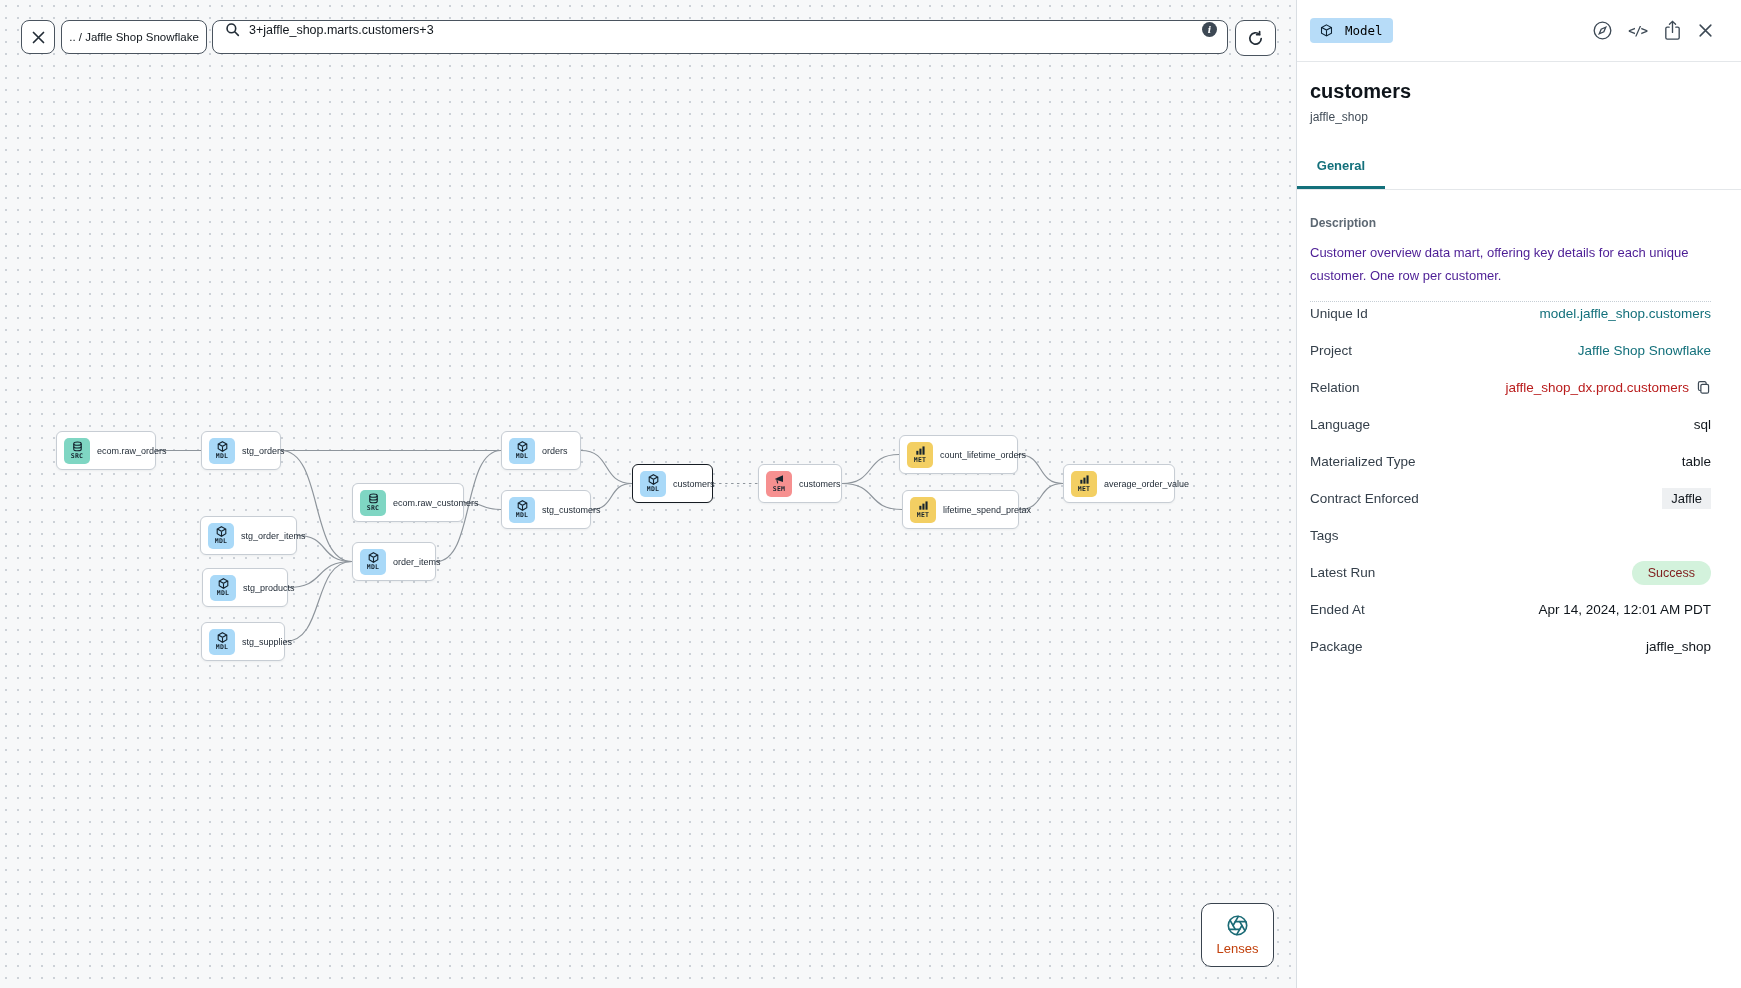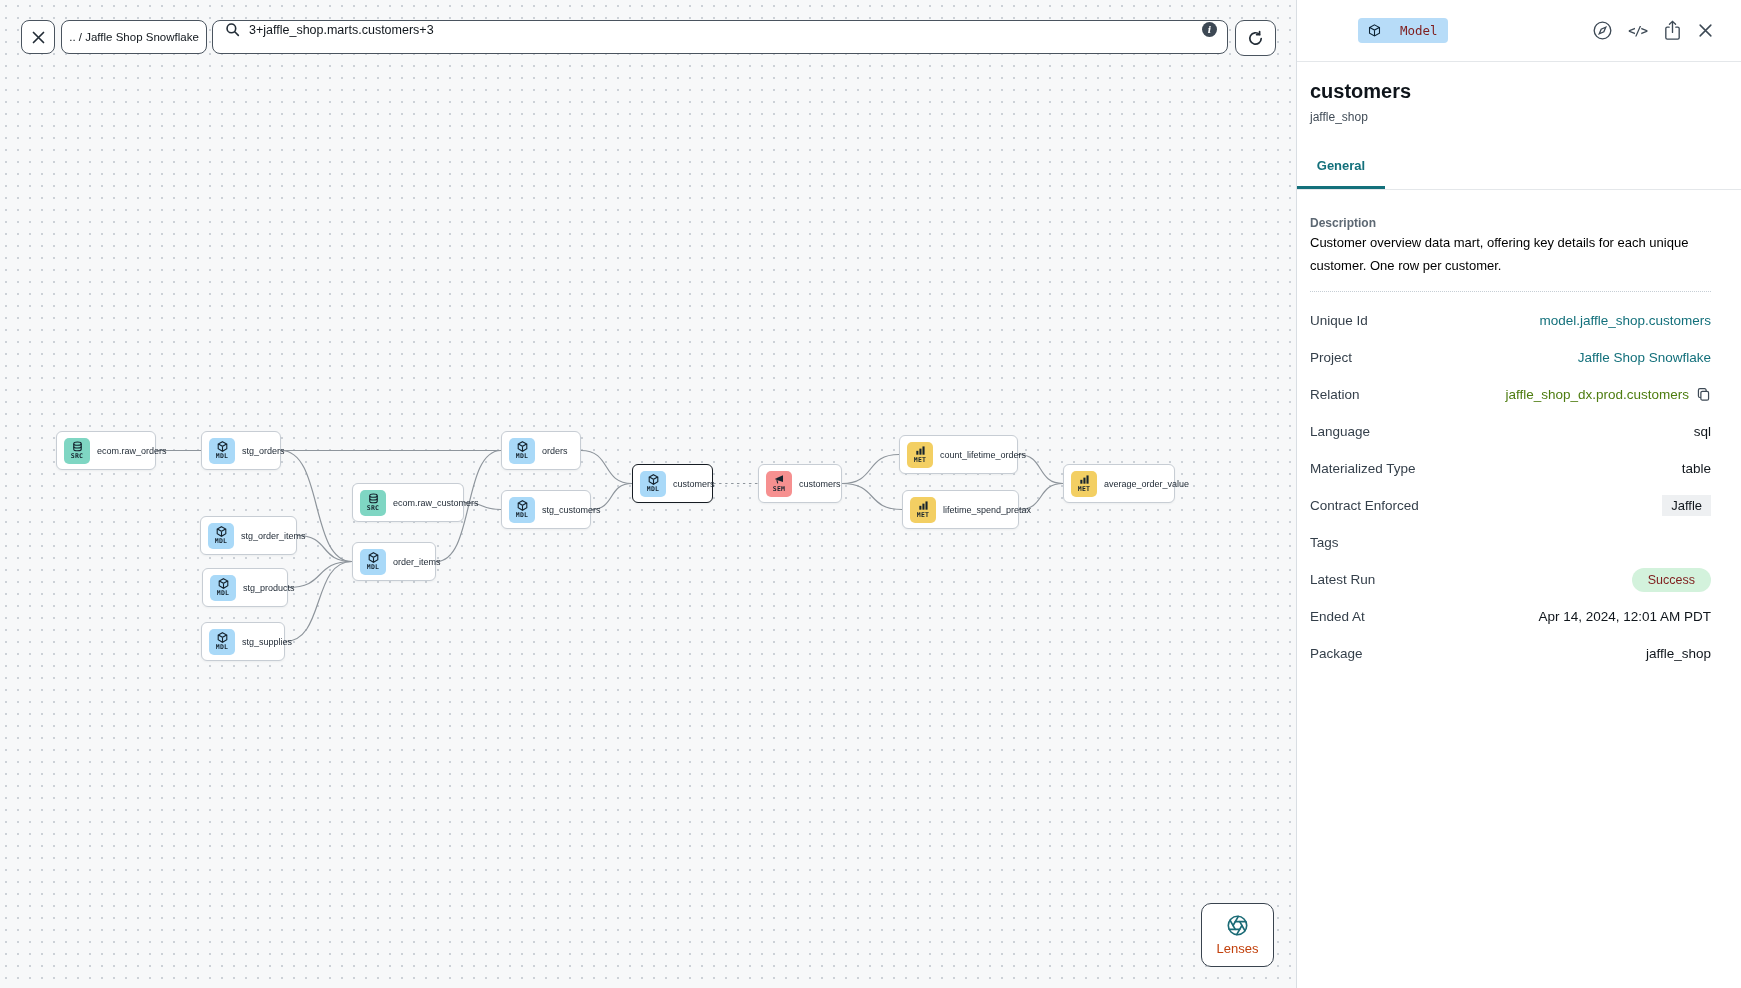--- a/index.html
+++ b/index.html
@@ -54,43 +54,43 @@
   .lenses .label { font-size:13px; color:#c2410c; }
   .aperture { stroke:#1b6b76; fill:none; stroke-width:1.7; stroke-linecap:round; }
 
   
   .panel {
     position:absolute; left:1296px; top:0; width:445px; height:988px;
     background:#fff; border-left:1px solid #d9dee3;
   }
   .panel-header { height:62px; display:flex; align-items:center; padding:0 28px 0 13px; border-bottom:1px solid #e4e7ea; }
   .type-badge {
-    display:flex; align-items:center; gap:19px; background:#b7dcf8; border-radius:4px;
-    padding:5px 10px; font-family:"DejaVu Sans Mono", monospace; font-size:12.5px; color:#7f1d1d;margin-left:48px;
+    display:flex; align-items:center; gap:12px; background:#b7dcf8; border-radius:4px;
+    padding:5px 10px; font-family:"DejaVu Sans Mono", monospace; font-size:12.5px; color:#000000;
   }
   .header-icons { margin-left:auto; display:flex; align-items:center; gap:15px; }
   .hicon { stroke:#3d4955; fill:none; stroke-width:1.4; stroke-linecap:round; cursor:pointer; }
   .code-glyph { font-family:"DejaVu Sans Mono", monospace; font-size:12px; font-weight:bold; color:#3d4955; cursor:pointer; letter-spacing:-1px; }
 
   .panel-body { padding:0 30px 0 13px; }
   .p-title { margin-top:18px; font-size:20px; font-weight:bold; color:#0e141a; }
   .p-sub { margin-top:7px; font-size:12px; color:#414c57; }
   .tabs { margin:34px -30px 0 -13px; border-bottom:1px solid #e4e7ea; display:flex; }
   .tab { width:88px; text-align:center; padding-bottom:13px; font-size:13px; font-weight:bold; color:#13707b; border-bottom:3px solid #13707b; cursor:pointer; }
 
   .section-label { margin-top:26px; font-size:12px; font-weight:bold; color:#5d6873; }
-  .desc { margin-top:2px; font-size:13px; line-height:1.75; color:#000000; max-width:402px; }
+  .desc { margin-top:12px; font-size:13px; line-height:1.75; color:#4c1d95; max-width:402px; }
   .dotted-div { margin-top:13px; border-top:1.5px dotted #c6ced5; }
 
-  .rows { margin-top:17px; display:flex; flex-direction:column; gap:13px; }
+  .rows { display:flex; flex-direction:column; gap:13px; }
   .detail-row { display:flex; align-items:center; justify-content:space-between; min-height:24px; font-size:13.5px; }
   .row-label { color:#343f4a; }
   .row-value { color:#10161c; display:flex; align-items:center; gap:7px; }
   .val-link { color:#13707b; cursor:pointer; }
-  .val-teal { color:#4d7c0f; }
+  .val-teal { color:#b91c1c; }
   .copy-svg { stroke:#3d4955; fill:none; stroke-width:1.3; cursor:pointer; }
   .val-badge { background:#eef0f2; padding:3px 9px; font-size:13px; color:#10161c; }
   .val-pill { background:#d3f2dc; color:#7f1d1d; padding:5px 16px; border-radius:14px; font-size:12.5px;text-align:right; }
 </style>
 </head>
 <body>
 
 <div class="screen">
 
   <div class="canvas">

